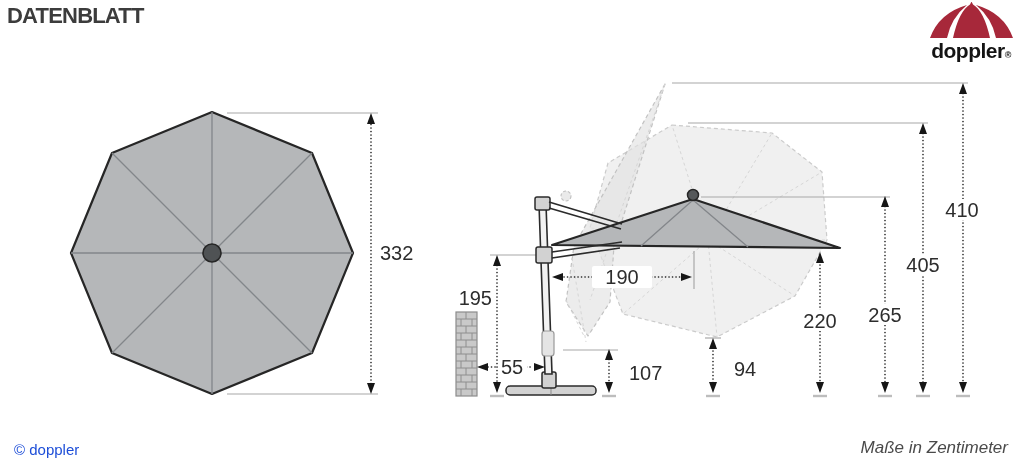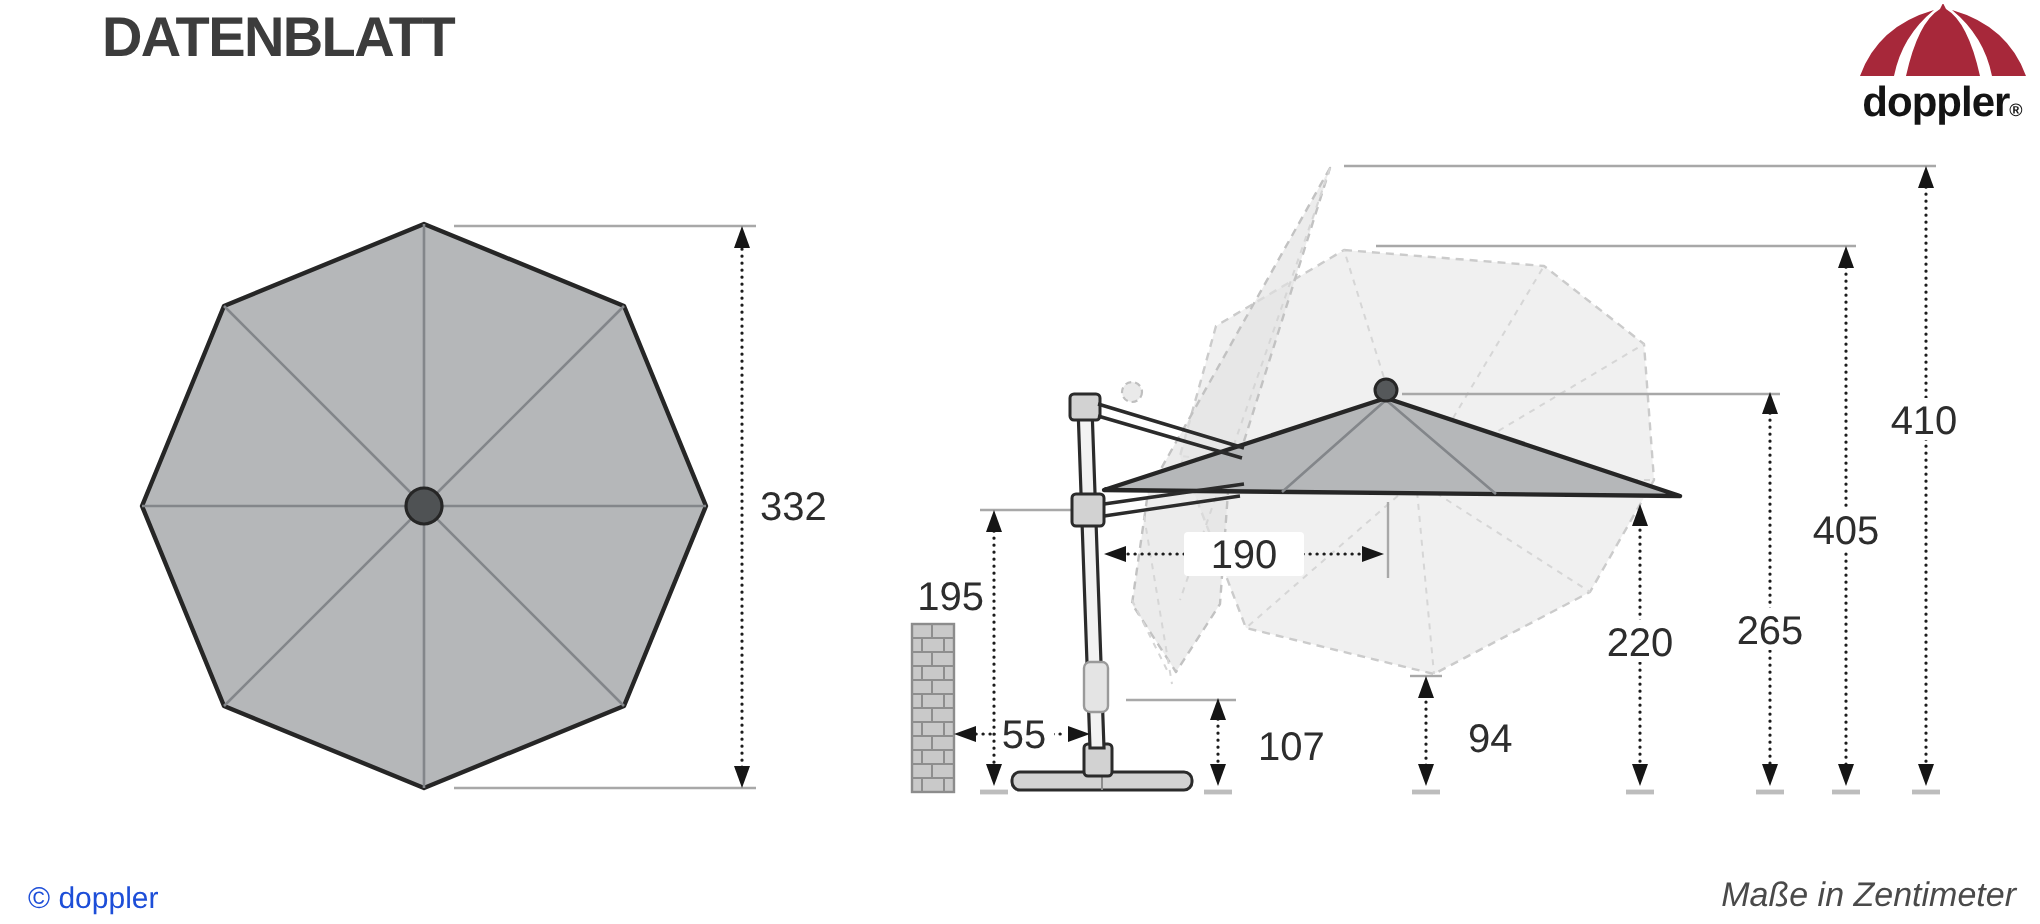--- a/index.html
+++ b/index.html
@@ -1,19 +1,19 @@
 <!DOCTYPE html>
 <html><head>
 <meta charset="utf-8">
 <style>
   html,body{margin:0;padding:0;background:#fff;}
   body{width:1020px;height:462px;position:relative;overflow:hidden;
        font-family:"Liberation Sans",sans-serif;}
-  .title{position:absolute;left:7px;top:3px;font-size:28px;font-weight:800;
-         letter-spacing:-0.8px;color:#3C3C3C;margin-left:44px;}
+  .title{position:absolute;left:7px;top:3px;font-size:22px;font-weight:800;
+         letter-spacing:-0.8px;color:#3C3C3C;}
   .logo{position:absolute;right:4px;top:2px;width:88px;height:62px;}
   .footer-left{position:absolute;left:14px;top:441px;font-size:15px;color:#1d4ed8;}
   .footer-right{position:absolute;right:12px;top:438px;font-size:17px;
                 font-style:italic;color:#4A4A4A;}
   .drawing{position:absolute;left:0;top:0;}
   
   .dim{stroke:#1C1C1C;stroke-width:1.6;stroke-dasharray:0.1 3.4;stroke-linecap:round;fill:none;}
   .arrow{fill:#161616;stroke:none;}
   .ref{stroke:#A8A8A8;stroke-width:1.2;fill:none;}
   .gtick{stroke:#BDBDBD;stroke-width:2.4;fill:none;}

